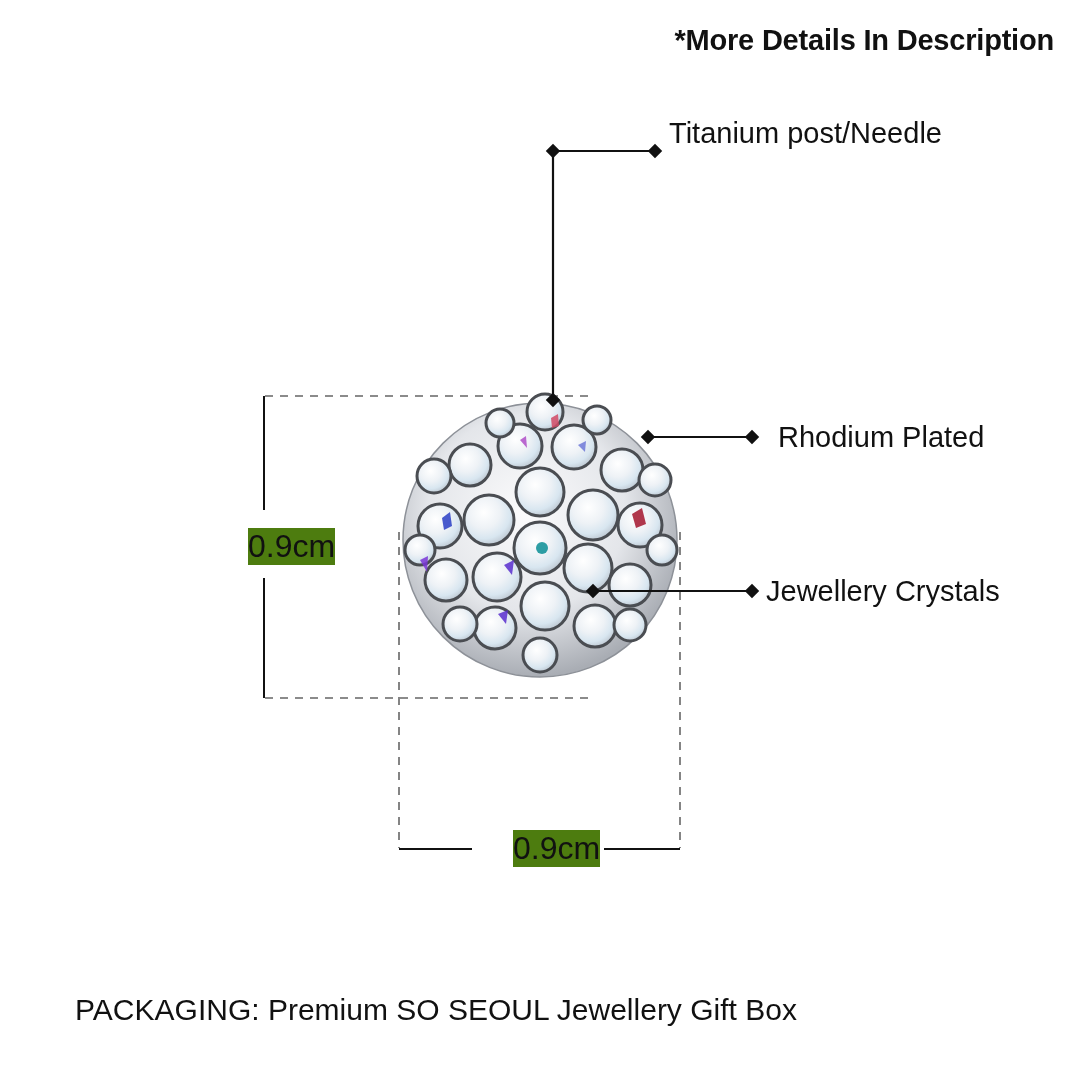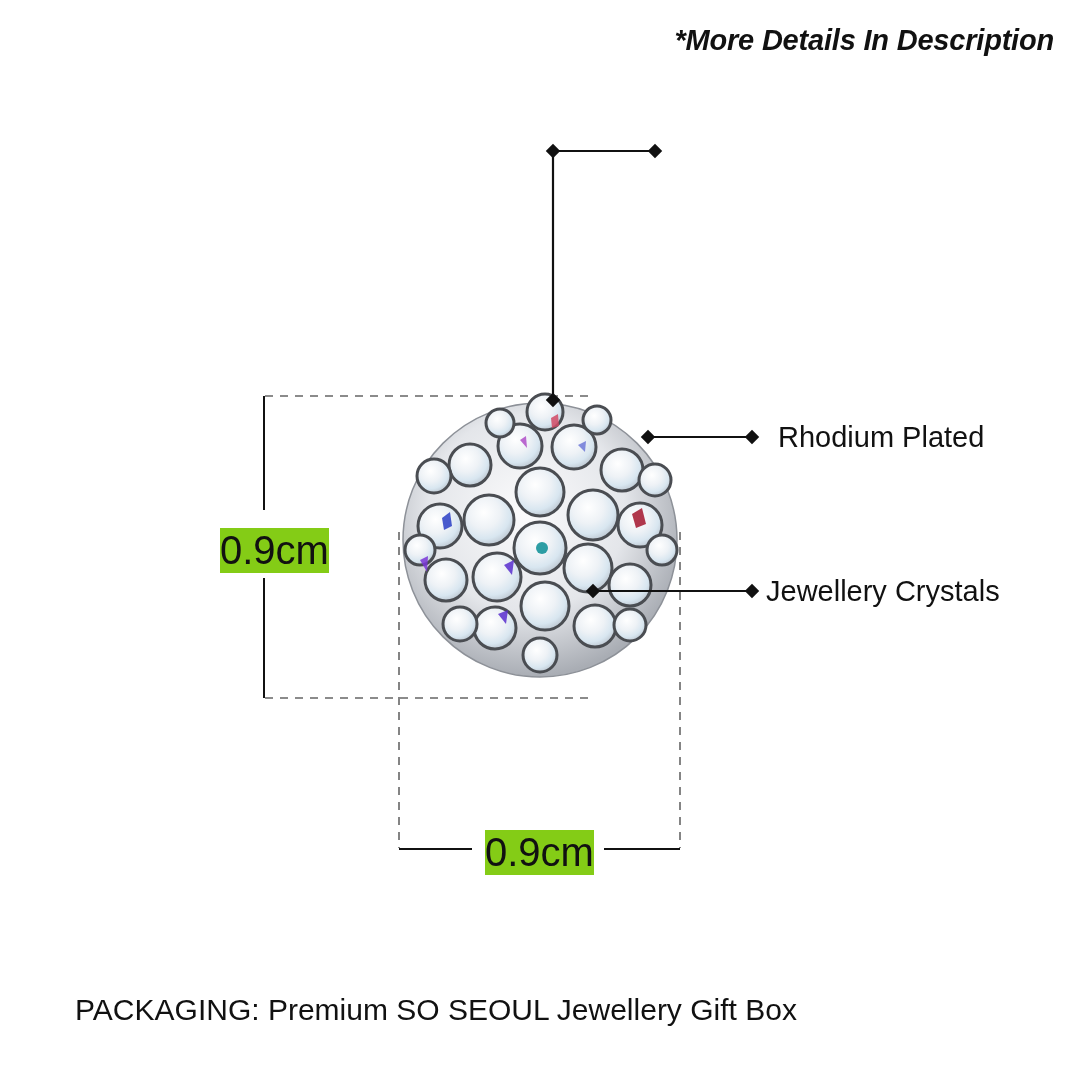--- a/index.html
+++ b/index.html
@@ -1,22 +1,22 @@
 <!DOCTYPE html>
 <html><head>
 <meta charset="utf-8">
 <style>
   html, body { margin: 0; padding: 0; background: #ffffff; }
   body { width: 1080px; height: 1080px; position: relative; overflow: hidden;
          font-family: "Liberation Sans", "DejaVu Sans", sans-serif; color: #111; }
   .abs { position: absolute; }
-  .title { right: 26px; top: 24px; font-size: 29px; font-weight: bold; font-style: italic;
+  .title { right: 26px; top: 24px; font-size: 29px; font-weight: bold; 
            letter-spacing: -0.2px; white-space: nowrap; }
   .label { font-size: 29px; white-space: nowrap; line-height: 38px; }
-  .dim { font-size: 40px; white-space: nowrap; background: #84cc16; }
+  .dim { font-size: 32px; white-space: nowrap; background: #4d7c0f; margin-left: 28px; }
   .caption { left: 0; width: 872px; top: 993px; text-align: center; font-size: 30px; }
   svg.overlay { position: absolute; left: 0; top: 0; }
 </style>
 </head>
 <body>
 
 <div class="abs title">*More Details In Description</div>
 
 <svg class="overlay" width="1080" height="1080" viewBox="0 0 1080 1080">
   <defs>
@@ -110,20 +110,21 @@
   </g>
 
   <g stroke="#111" stroke-width="2.2" fill="#111">
     <line x1="593" y1="591" x2="752" y2="591"></line>
     <rect x="589" y="587" width="8" height="8" transform="rotate(45 593 591)"></rect>
     <rect x="748" y="587" width="8" height="8" transform="rotate(45 752 591)"></rect>
   </g>
 </svg>
 
 <div class="abs label" style="left:669px; top:114px;">
+  <div>Titanium post/Needle</div>
 </div>
 <div class="abs label" style="left:778px; top:418px;">Rhodium Plated</div>
 <div class="abs label" style="left:766px; top:572px;">Jewellery Crystals</div>
 
 <div class="abs dim" style="left:220px; top:528px;">0.9cm</div>
 <div class="abs dim" style="left:485px; top:830px;">0.9cm</div>
 
 <div class="abs caption">PACKAGING: Premium SO SEOUL Jewellery Gift Box</div>
 
 </body></html>

